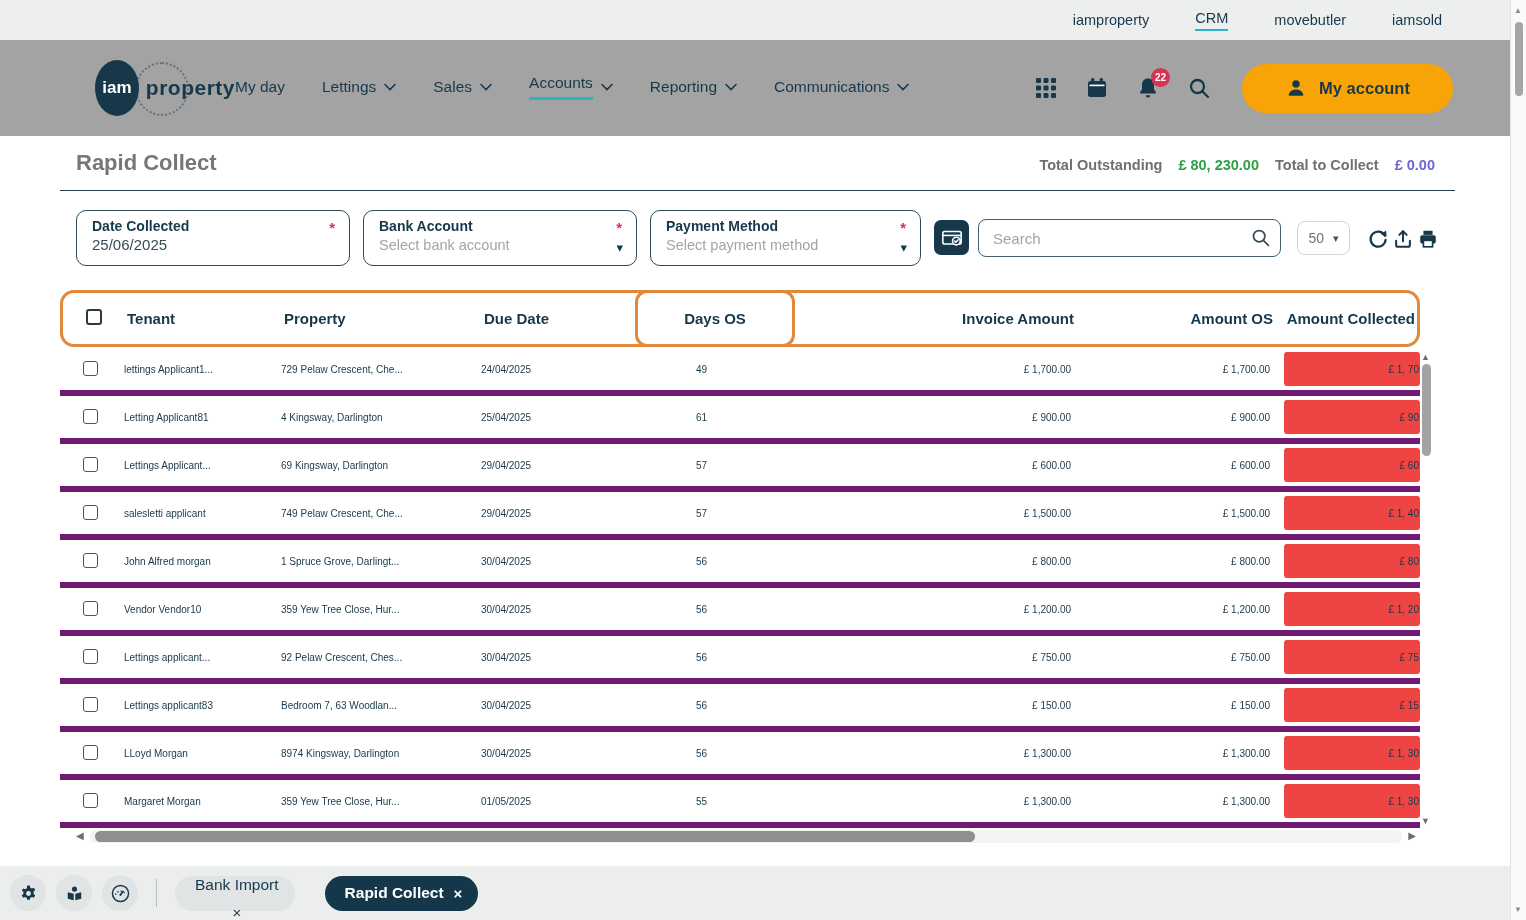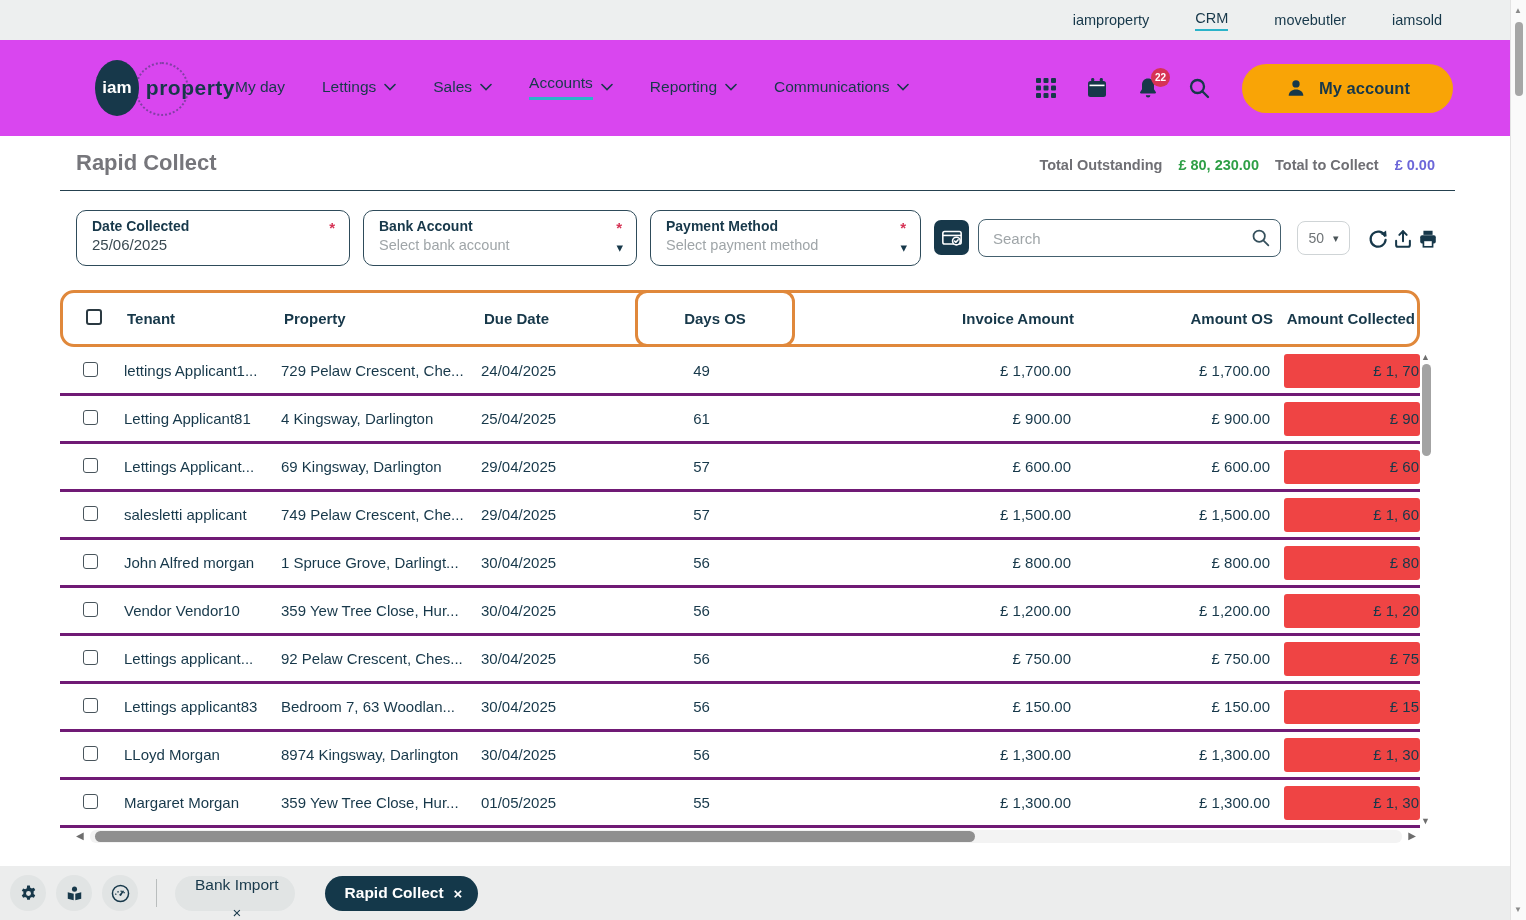--- a/index.html
+++ b/index.html
@@ -6,21 +6,21 @@
   html,body { width:1526px; height:920px; overflow:hidden; }
   body { font-family:"Liberation Sans", sans-serif; background:#fff; position:relative; color:#17384A; }
 
   
   .top-strip { position:absolute; left:0; top:0; width:1526px; height:40px; background:#EDEFEF;
     display:flex; align-items:center; justify-content:flex-end; gap:46px; padding-right:84px; }
   .top-link { font-size:14.5px; color:#17384A; cursor:pointer; }
   .top-link.active { border-bottom:2px solid #2BB3C9; padding-bottom:3px; }
 
   
-  .app-header { position:absolute; left:0; top:40px; width:1526px; height:96px; background:#d946ef;
+  .app-header { position:absolute; left:0; top:40px; width:1526px; height:96px; background:#a3a3a3;
     display:flex; align-items:center; padding:0 73px 0 95px; }
   .logo { display:flex; align-items:center; position:relative; width:140px; }
   .logo-circle { width:56px; height:56px; border-radius:50%; background:#17384A; color:#fff;
     display:flex; align-items:center; justify-content:center; font-weight:bold; font-size:17px; z-index:2; }
   .logo-ring { position:absolute; left:40px; top:2px; width:54px; height:54px; border:2px dotted #17384A;
     border-radius:50%; opacity:.45; z-index:1; }
   .logo-word { font-size:21px; font-weight:bold; color:#17384A; margin-left:7px; z-index:2; letter-spacing:.5px; }
   .nav { display:flex; align-items:center; gap:37px; }
   .nav-item { display:flex; align-items:center; gap:8px; font-size:15.5px; color:#17384A; cursor:pointer; padding-bottom:2px; }
   .nav-item.active .nav-label { border-bottom:3px solid #2BB3C9; padding-bottom:5px; }
@@ -62,21 +62,21 @@
   
   .thead { position:absolute; left:60px; top:290px; width:1360px; height:57px; border:3px solid #E0883B; border-radius:14px; background:#fff; }
   .grid8 { display:grid; grid-template-columns:64px 157px 200px 154px 157px 279px 199px 150px; align-items:center; height:100%; }
   .thead .hcell { font-size:15px; font-weight:bold; color:#17384A; }
   .c-check { padding-left:23px; }
   .c-right { text-align:right; }
   .daysos-box { position:absolute; left:572px; top:-3px; width:160px; height:57px; border:3px solid #E0883B; border-radius:12px;
     display:flex; align-items:center; justify-content:center; background:transparent; }
   .checkbox { display:inline-block; width:16px; height:16px; border:2px solid #2B3A42; border-radius:3px; background:#fff; cursor:pointer; }
   .tbody { position:absolute; left:60px; top:348px; width:1360px; }
-  .trow { height:48px; border-bottom:3px solid #701a75; font-size:15px; color:#17384A; }
+  .trow { height:48px; border-bottom:6px solid #701a75; font-size:10px; color:#17384A; }
   .trow .checkbox { width:15px; height:15px; border-width:1.7px; border-color:#49555C; }
   .tenant-cell { cursor:pointer; white-space:nowrap; overflow:hidden; }
   .collected-field { margin-left:14px; height:34px; background:#ef4444; border-radius:3px; display:flex; align-items:center;
     justify-content:flex-end; overflow:hidden; white-space:nowrap; padding-right:1px; cursor:text; }
 
   
   .vscroll { position:absolute; left:1420px; top:352px; width:13px; height:474px; }
   .vscroll .arrow { position:absolute; left:1px; color:#6E6E6E; font-size:9px; cursor:pointer; }
   .vscroll .thumb { position:absolute; left:2px; top:12px; width:9px; height:92px; background:#A3A3A3; border-radius:5px; cursor:grab; }
   .hscroll { position:absolute; left:76px; top:830px; width:1340px; height:13px; }
@@ -313,21 +313,21 @@
   </div>
     <div class="trow grid8">
     <div class="c-check"><span class="checkbox"></span></div>
     <div class="tenant-cell">salesletti applicant</div>
     <div>749 Pelaw Crescent, Che...</div>
     <div>29/04/2025</div>
     <div style="text-align:center; padding-right:24px;">57</div>
     <div class="c-right">£ 1,500.00</div>
     <div class="c-right">£ 1,500.00</div>
     <div>
-        <div class="collected-field">£ 1, 60</div>
+        <div class="collected-field">£ 1, 40</div>
       </div>
   </div>
     <div class="trow grid8">
     <div class="c-check"><span class="checkbox"></span></div>
     <div class="tenant-cell">John Alfred morgan</div>
     <div>1 Spruce Grove, Darlingt...</div>
     <div>30/04/2025</div>
     <div style="text-align:center; padding-right:24px;">56</div>
     <div class="c-right">£ 800.00</div>
     <div class="c-right">£ 800.00</div>

